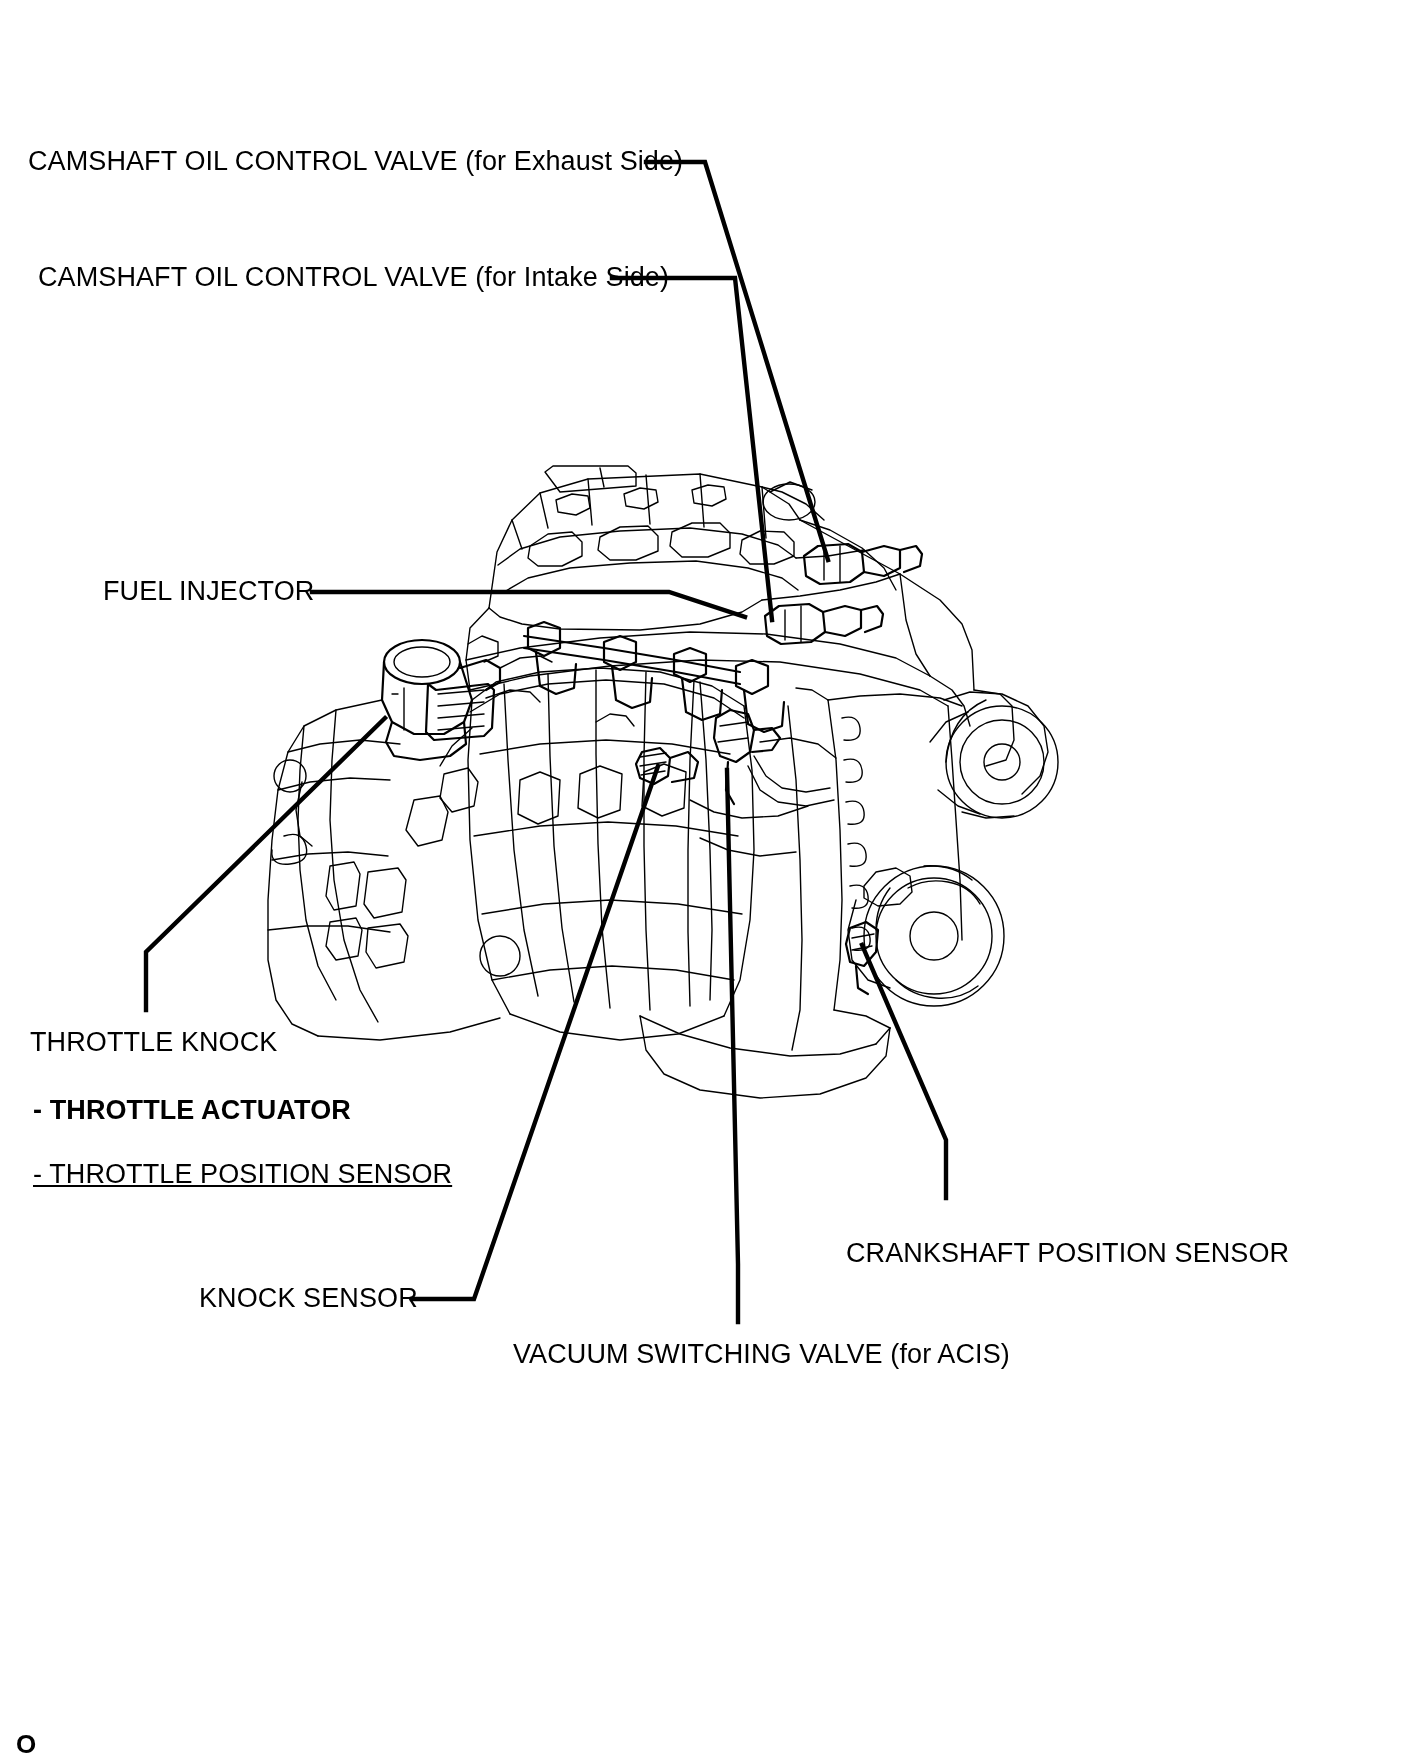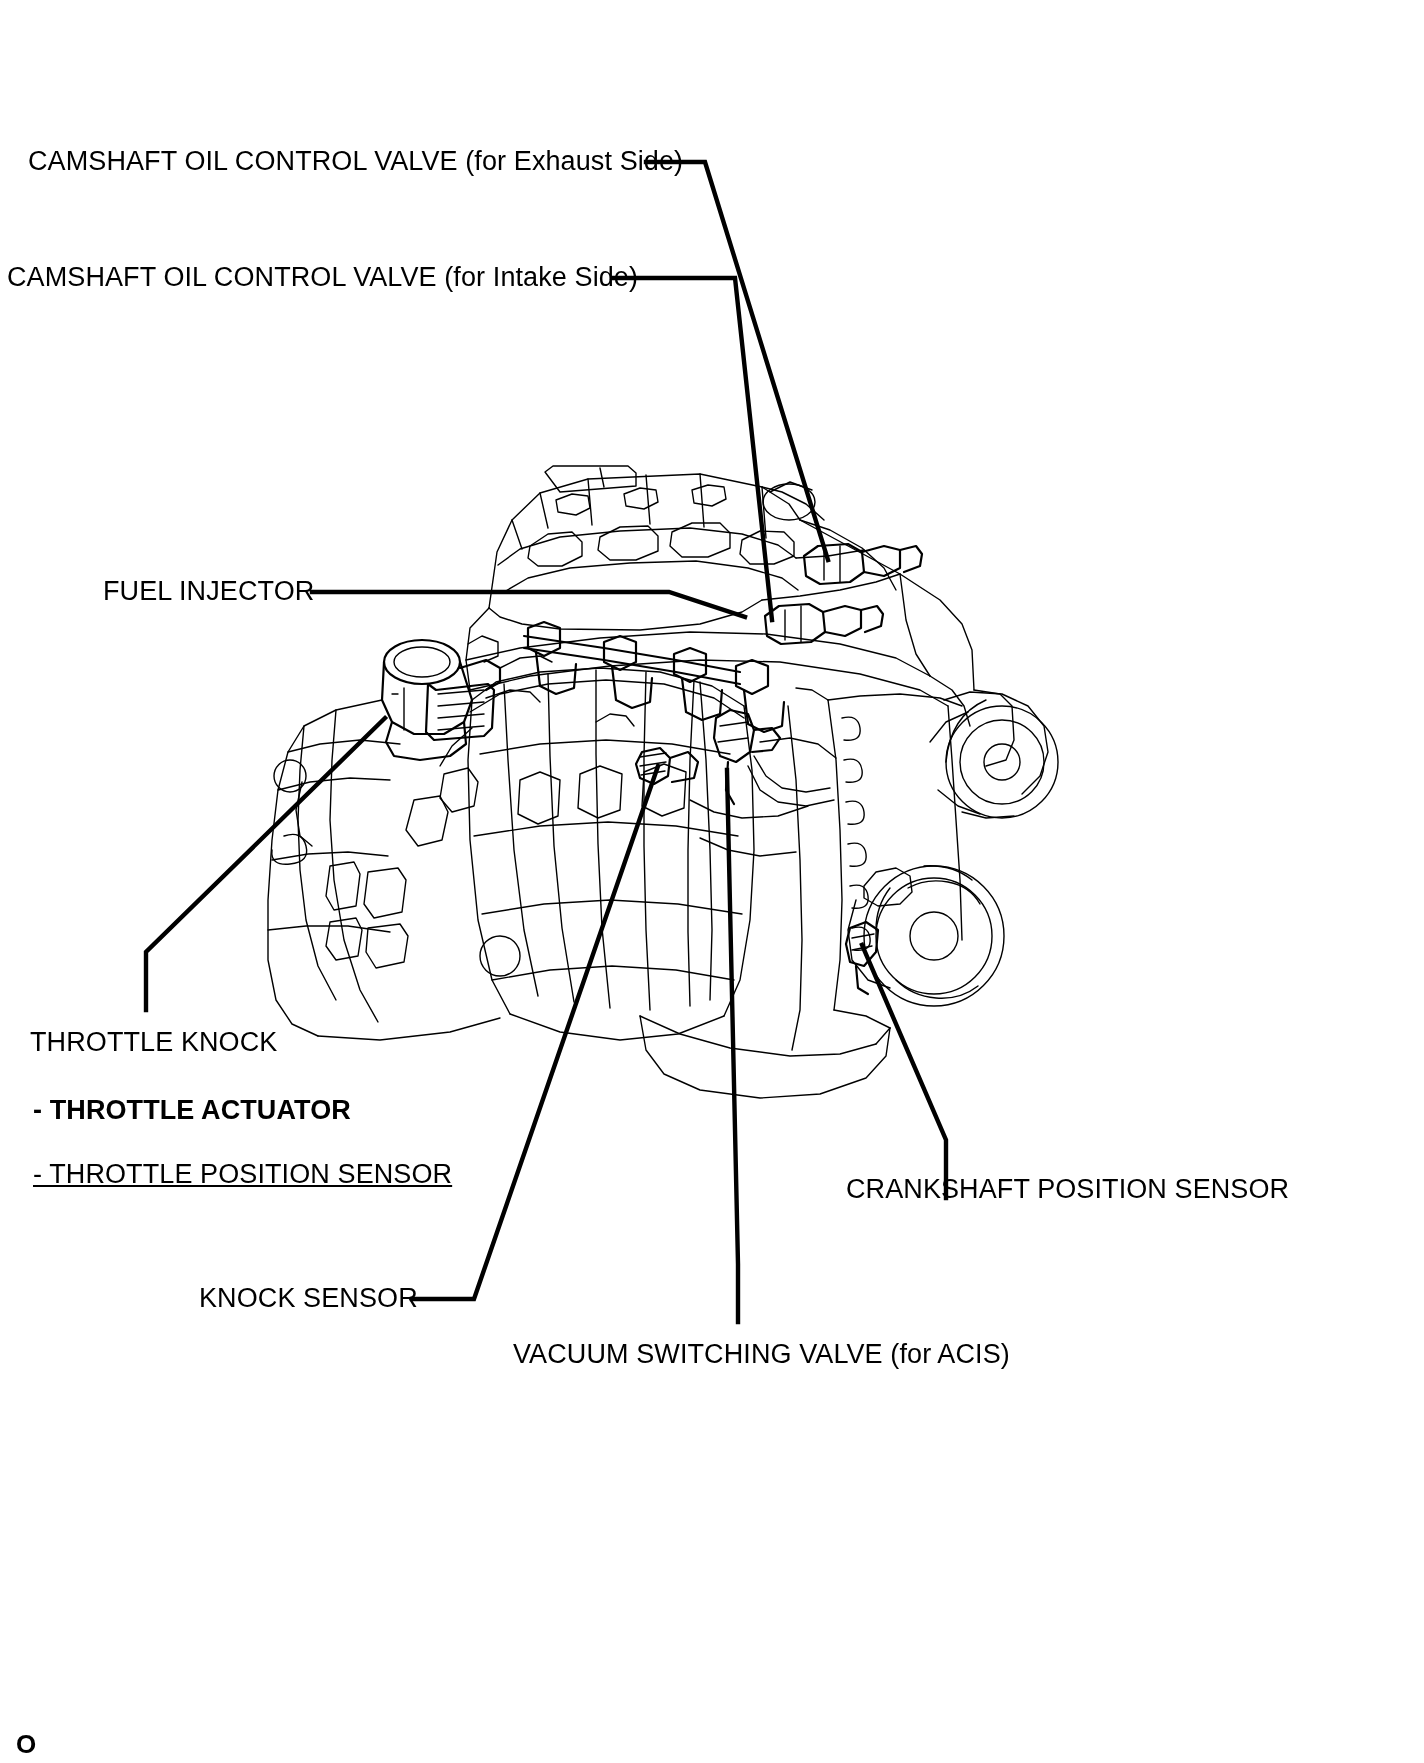--- a/index.html
+++ b/index.html
@@ -292,31 +292,31 @@
       <path class="leader" d="M 312 592 L 669 592 L 745 617"></path>
       <path class="leader" d="M 146 1010 L 146 952 L 385 718"></path>
       <path class="leader" d="M 946 1198 L 946 1140 L 862 945"></path>
       <path class="leader" d="M 412 1299 L 474 1299 L 658 766"></path>
       <path class="leader" d="M 738 1322 L 738 1264 L 727 770"></path>
     </g>
   </svg>
 
   <div class="callout-label" style="left:28px; top:148px;">CAMSHAFT OIL CONTROL VALVE (for Exhaust Side)</div>
 
-  <div class="callout-label" style="left:7px; top:264px;">CAMSHAFT OIL CONTROL VALVE (for Intake Side)</div>
+  <div class="callout-label" style="left:38px; top:264px;">CAMSHAFT OIL CONTROL VALVE (for Intake Side)</div>
 
   <div class="callout-label" style="left:103px; top:578px;text-align:center;">FUEL INJECTOR</div>
 
   <div class="callout-label" style="left:30px; top:1029px;">THROTTLE KNOCK</div>
 
   <div class="callout-label" style="left:33px; top:1097px;font-weight:bold;">- THROTTLE ACTUATOR</div>
 
   <div class="callout-label" style="left:33px; top:1161px;text-decoration:underline;">- THROTTLE POSITION SENSOR</div>
 
-  <div class="callout-label" style="left:846px; top:1176px;text-align:right;">CRANKSHAFT POSITION SENSOR</div>
+  <div class="callout-label" style="left:846px; top:1240px;text-align:right;">CRANKSHAFT POSITION SENSOR</div>
 
   <div class="callout-label" style="left:199px; top:1285px;">KNOCK SENSOR</div>
 
   <div class="callout-label" style="left:513px; top:1341px;">VACUUM SWITCHING VALVE (for ACIS)</div>
 
   <div class="page-mark" style="left:16px; top:1731px;">O</div>
 
 </div>
 
 </body></html>

